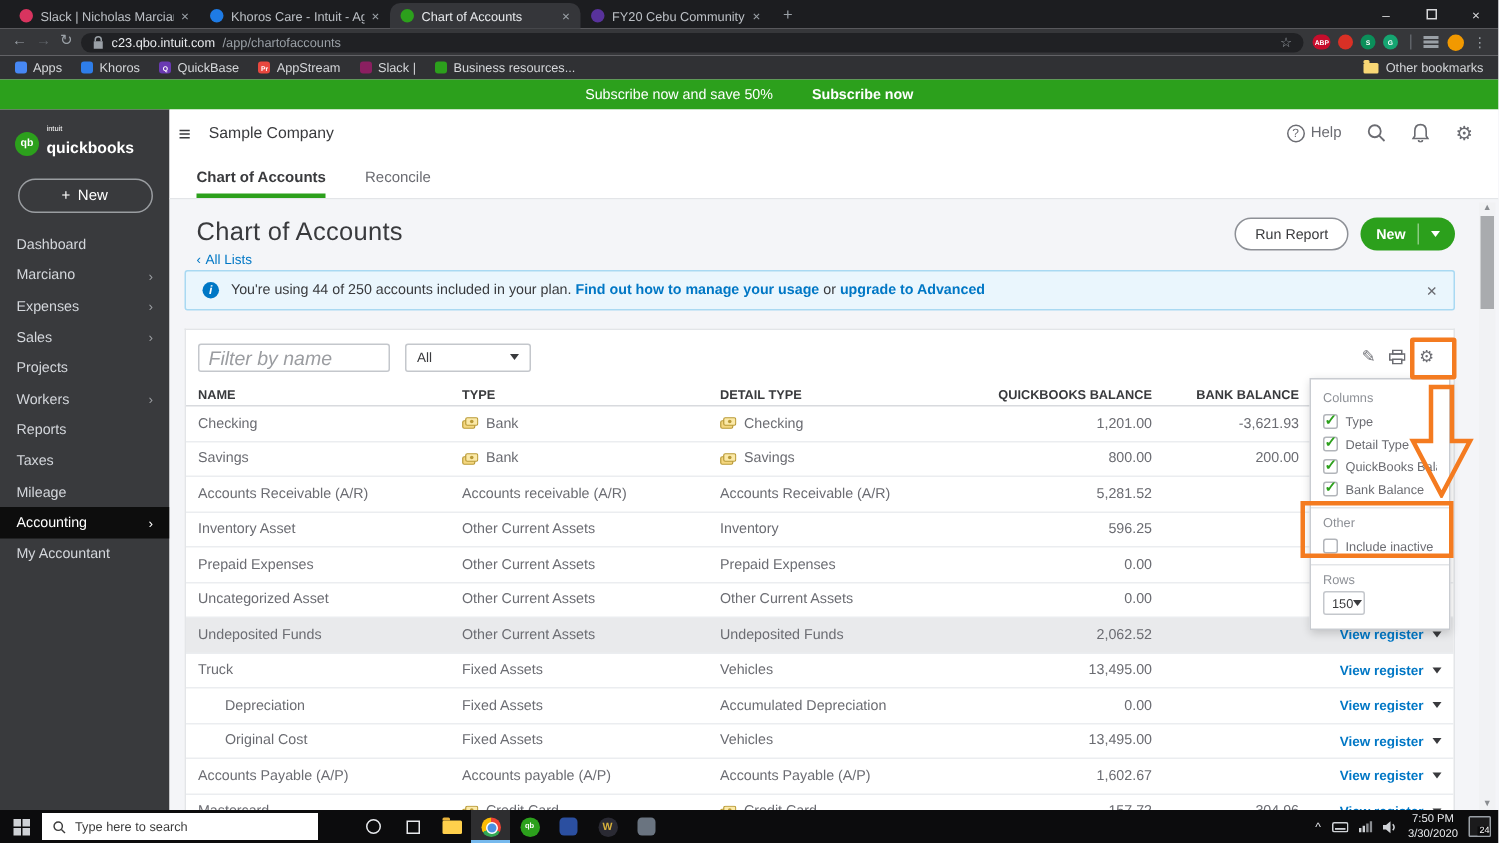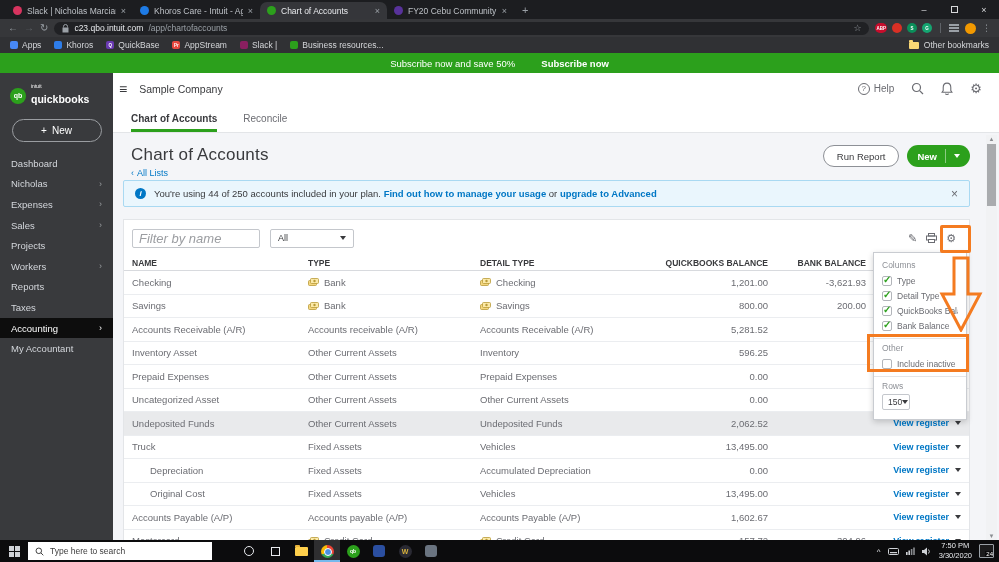--- a/index.html
+++ b/index.html
@@ -286,21 +286,21 @@
       </div>
     </div>
     <div>
 
         <div class="nav-item">
           <span>Dashboard</span>
 
         </div>
 
         <div class="nav-item">
-          <span>Nicholas</span>
+          <span>Marciano</span>
           <span class="chev">›</span>
         </div>
 
         <div class="nav-item">
           <span>Expenses</span>
           <span class="chev">›</span>
         </div>
 
         <div class="nav-item">
           <span>Sales</span>
@@ -320,20 +320,24 @@
         <div class="nav-item">
           <span>Reports</span>
 
         </div>
 
         <div class="nav-item">
           <span>Taxes</span>
 
         </div>
 
+        <div class="nav-item">
+          <span>Mileage</span>
+
+        </div>
 
         <div class="nav-item active">
           <span>Accounting</span>
           <span class="chev">›</span>
         </div>
 
         <div class="nav-item">
           <span>My Accountant</span>
 
         </div>

